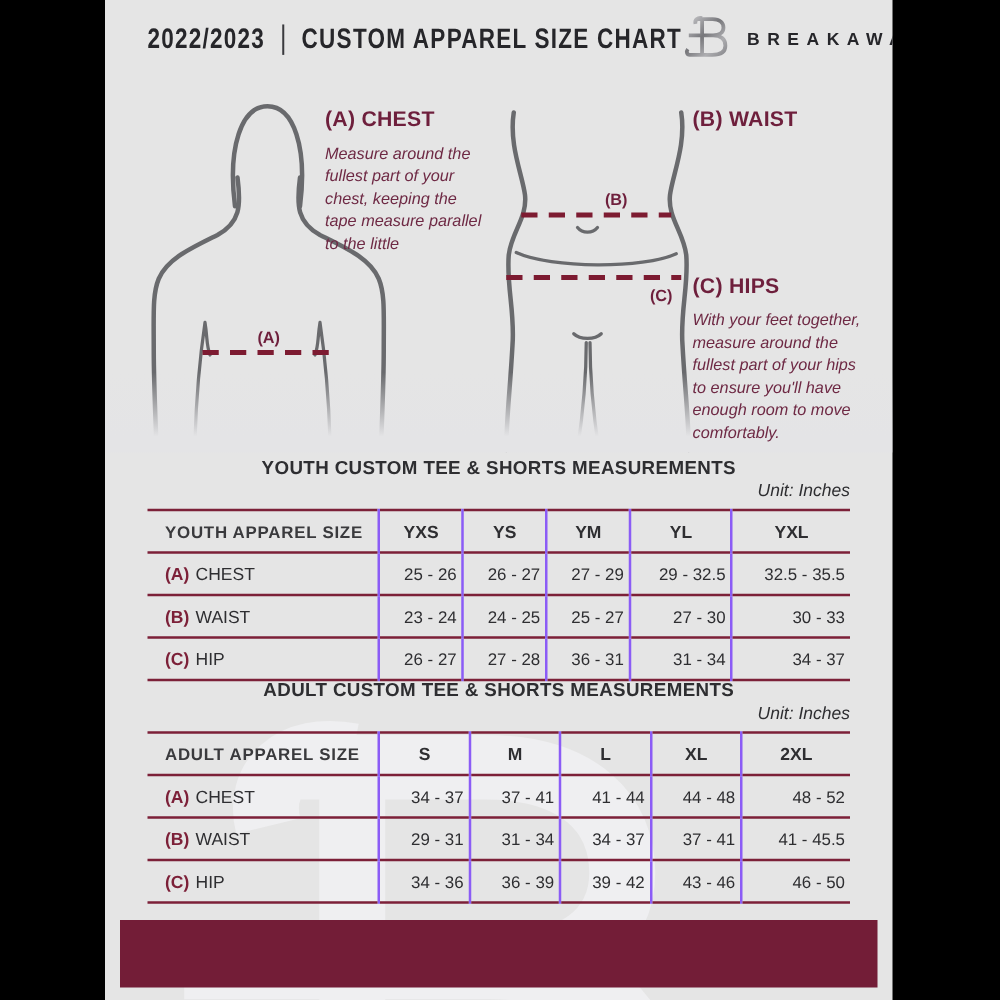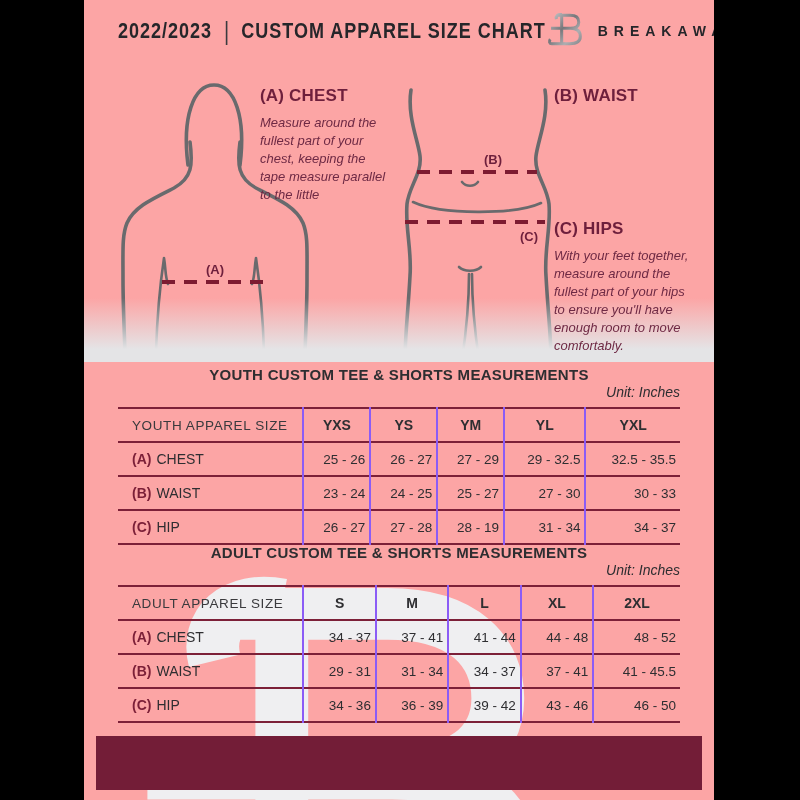--- a/index.html
+++ b/index.html
@@ -2,21 +2,21 @@
 <html><head>
 <meta charset="utf-8">
 <style>
   html,body{margin:0;padding:0;}
   body{
     width:800px;height:800px;background:#000;position:relative;overflow:hidden;
     font-family:"Liberation Sans","DejaVu Sans",sans-serif;
   }
   .page{
     position:absolute;left:84px;top:0;width:630px;height:800px;
-    background:#fca5a5;overflow:hidden;
+    background:#e5e5e5;overflow:hidden;
   }
   
   .header{
     position:absolute;left:0;top:0;width:630px;height:62px;
     display:flex;align-items:center;padding:0 22px 0 34px;box-sizing:border-box;
   }
   .masthead{display:flex;align-items:center;gap:12px;color:#26262a;}
   .masthead .season,.masthead .title{
     font-weight:bold;font-size:18px;letter-spacing:1px;
     transform:scaleY(1.25);transform-origin:center;white-space:nowrap;
@@ -46,21 +46,21 @@
   }
   table.size-table tr{border-bottom:2px solid #7c2038;}
   table.size-table th+th, table.size-table td+td{border-left:2px solid #8b5cf6;margin-top:14px;}
   table.size-table th, table.size-table td{
     padding:8px 4px;text-align:center;color:#2e2e31;background:transparent;
   }
   table.size-table th{font-weight:bold;font-size:14px;}
   table.size-table th.lead, table.size-table td.lead{
     text-align:left;padding-left:14px;width:33%;
   }
-  table.size-table th.lead{font-weight:normal;font-size:13.5px;letter-spacing:.6px;color:#3a3a3d;}
+  table.size-table th.lead{font-weight:bold;font-size:13.5px;letter-spacing:.6px;color:#3a3a3d;}
   table.size-table td{font-size:13.5px;text-align:right;}
   table.size-table td.lead{font-size:14px;}
   .marker{font-weight:bold;color:#7c2038;margin-right:5px;}
   
   .footer-bar{
     position:absolute;left:12px;top:736px;width:606px;height:54px;
     background:#731d37;z-index:3;
   }
   .watermark{position:absolute;left:25px;top:548px;z-index:1;}
   .logo-stroke{fill:none;stroke:url(#metal);stroke-width:8;}
@@ -167,21 +167,21 @@
         <td>23 - 24</td>
         <td>24 - 25</td>
         <td>25 - 27</td>
         <td>27 - 30</td>
         <td>30 - 33</td>
       </tr>
       <tr>
         <td class="lead"><span class="marker">(C)</span><span>HIP</span></td>
         <td>26 - 27</td>
         <td>27 - 28</td>
-        <td>28 - 19</td>
+        <td>36 - 31</td>
         <td>31 - 34</td>
         <td>34 - 37</td>
       </tr>
     </tbody>
       </table>
   </div>
 
   <div class="table-block" style="top:544px;">
     <div class="tbl-caption">ADULT CUSTOM TEE &amp; SHORTS MEASUREMENTS</div>
     <div class="tbl-unit">Unit: Inches</div>

